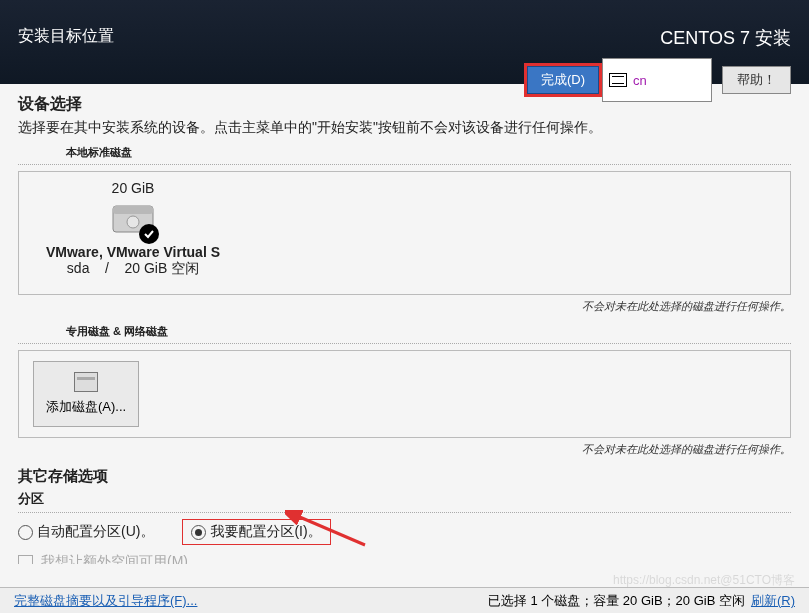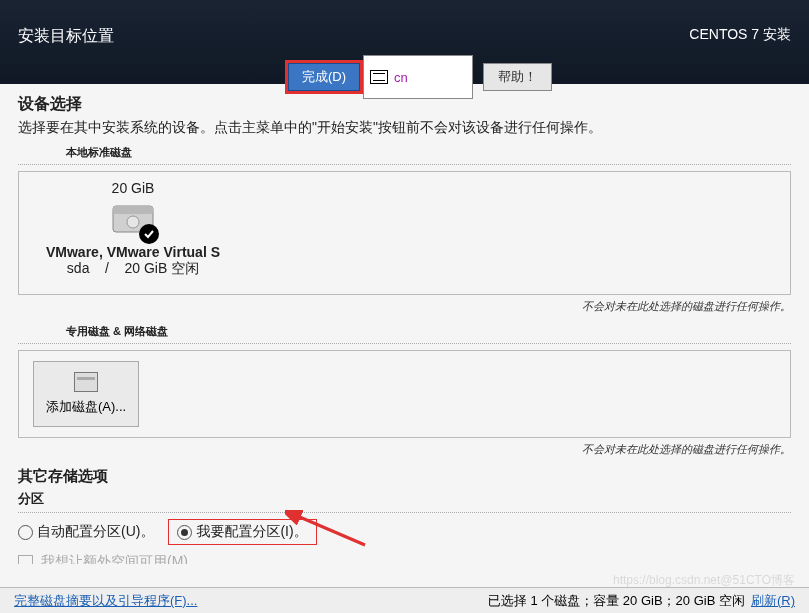--- a/index.html
+++ b/index.html
@@ -13,22 +13,22 @@
     .topbar {
       height: 84px;
       background: linear-gradient(180deg, #1a2332 0%, #0f1824 100%);
       color: #fff;
       position: relative;
       padding: 10px 18px 0 18px;
     }
     .title-row { display: flex; justify-content: space-between; align-items: flex-start; margin-top: 16px; }
     .page-title { font-size: 16px; font-weight: 400; }
     .right-head { text-align: left; }
-    .centos-label { font-size: 14px; }
-    .toprow2 { display: flex; justify-content: center; align-items: center; margin-top: 8px; padding-left: 28px; }
+    .centos-label { font-size: 18px; }
+    .toprow2 { display: flex; justify-content: flex-end; align-items: center; margin-top: 8px; padding-left: 28px; }
     .done-btn {
       background: #3a76c4;
       border: 3px solid #e03030;
       box-shadow: 0 0 0 1px #1a4a8a inset;
       color: #fff;
       padding: 5px 14px;
       font-size: 13px;
       cursor: pointer;
     }
     .kb-help { display: flex; gap: 10px; align-items: center; }
@@ -85,21 +85,21 @@
       border: 1px solid #aaa;
       padding: 10px 12px;
       display: inline-flex; flex-direction: column; align-items: center; gap: 6px;
       cursor: pointer;
       font-size: 13px;
     }
     .small-disk-icon { width: 24px; height: 20px; border: 1px solid #777; background: #ddd; position: relative; }
     .small-disk-icon::after { content:""; position:absolute; top:4px; left:2px; right:2px; height:3px; background:#aaa; }
     .other-title { font-size: 15px; font-weight: 600; margin: 6px 0 4px 0; }
     .row { display: flex; align-items: center; gap: 8px; margin-bottom: 8px; font-size: 14px; }
-    .radio-group { display: flex; align-items: center; gap: 14px; }
+    .radio-group { display: flex; align-items: center; gap: 28px; }
     .radio { width: 15px; height: 15px; border-radius: 50%; border: 1px solid #555; display: inline-block; position: relative; }
     .radio.checked::after { content:""; position:absolute; inset:3px; background:#333; border-radius:50%; }
     .radio-wrap { display:flex; align-items:center; gap:4px; cursor:pointer; }
     .radio-boxed { border: 1px solid #e03030; padding: 3px 8px; border-radius: 0; }
     .checkbox { width: 15px; height: 15px; border: 1px solid #aaa; display:inline-block; }
     .disabled { color: #aaa; }
     .red-arrow {
       position: absolute;
       left: 285px; top: 510px;
       pointer-events: none;

